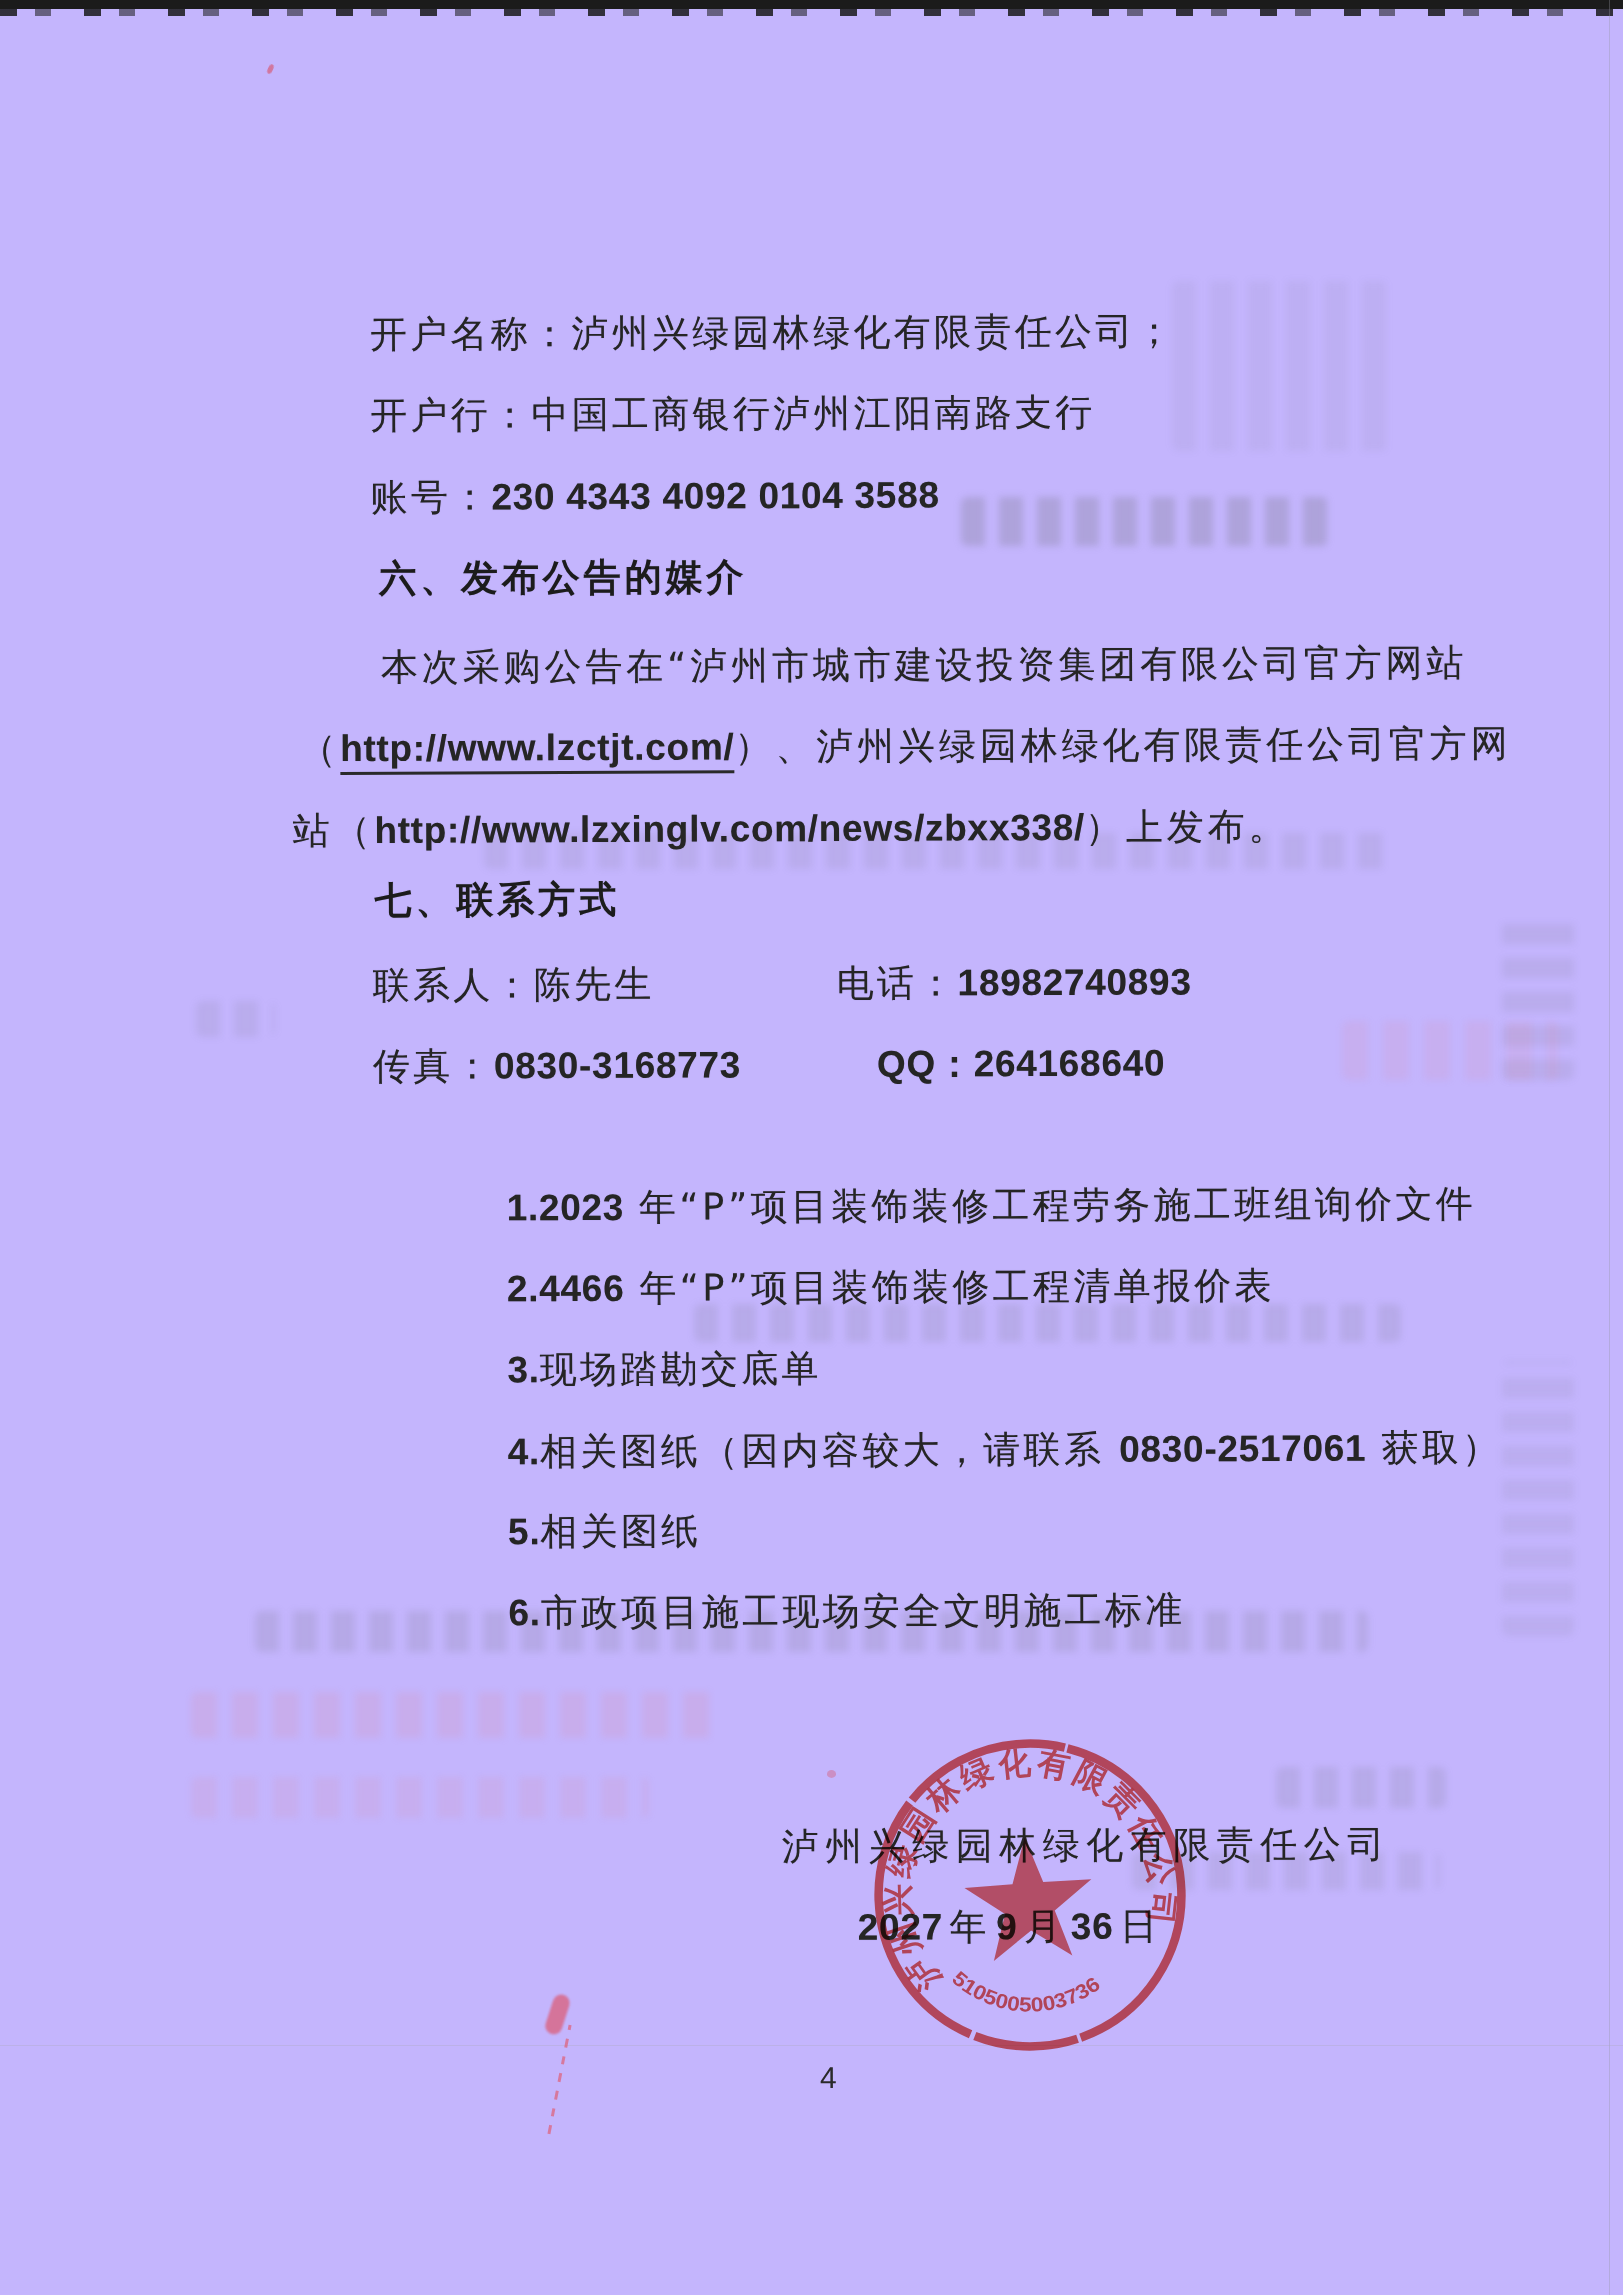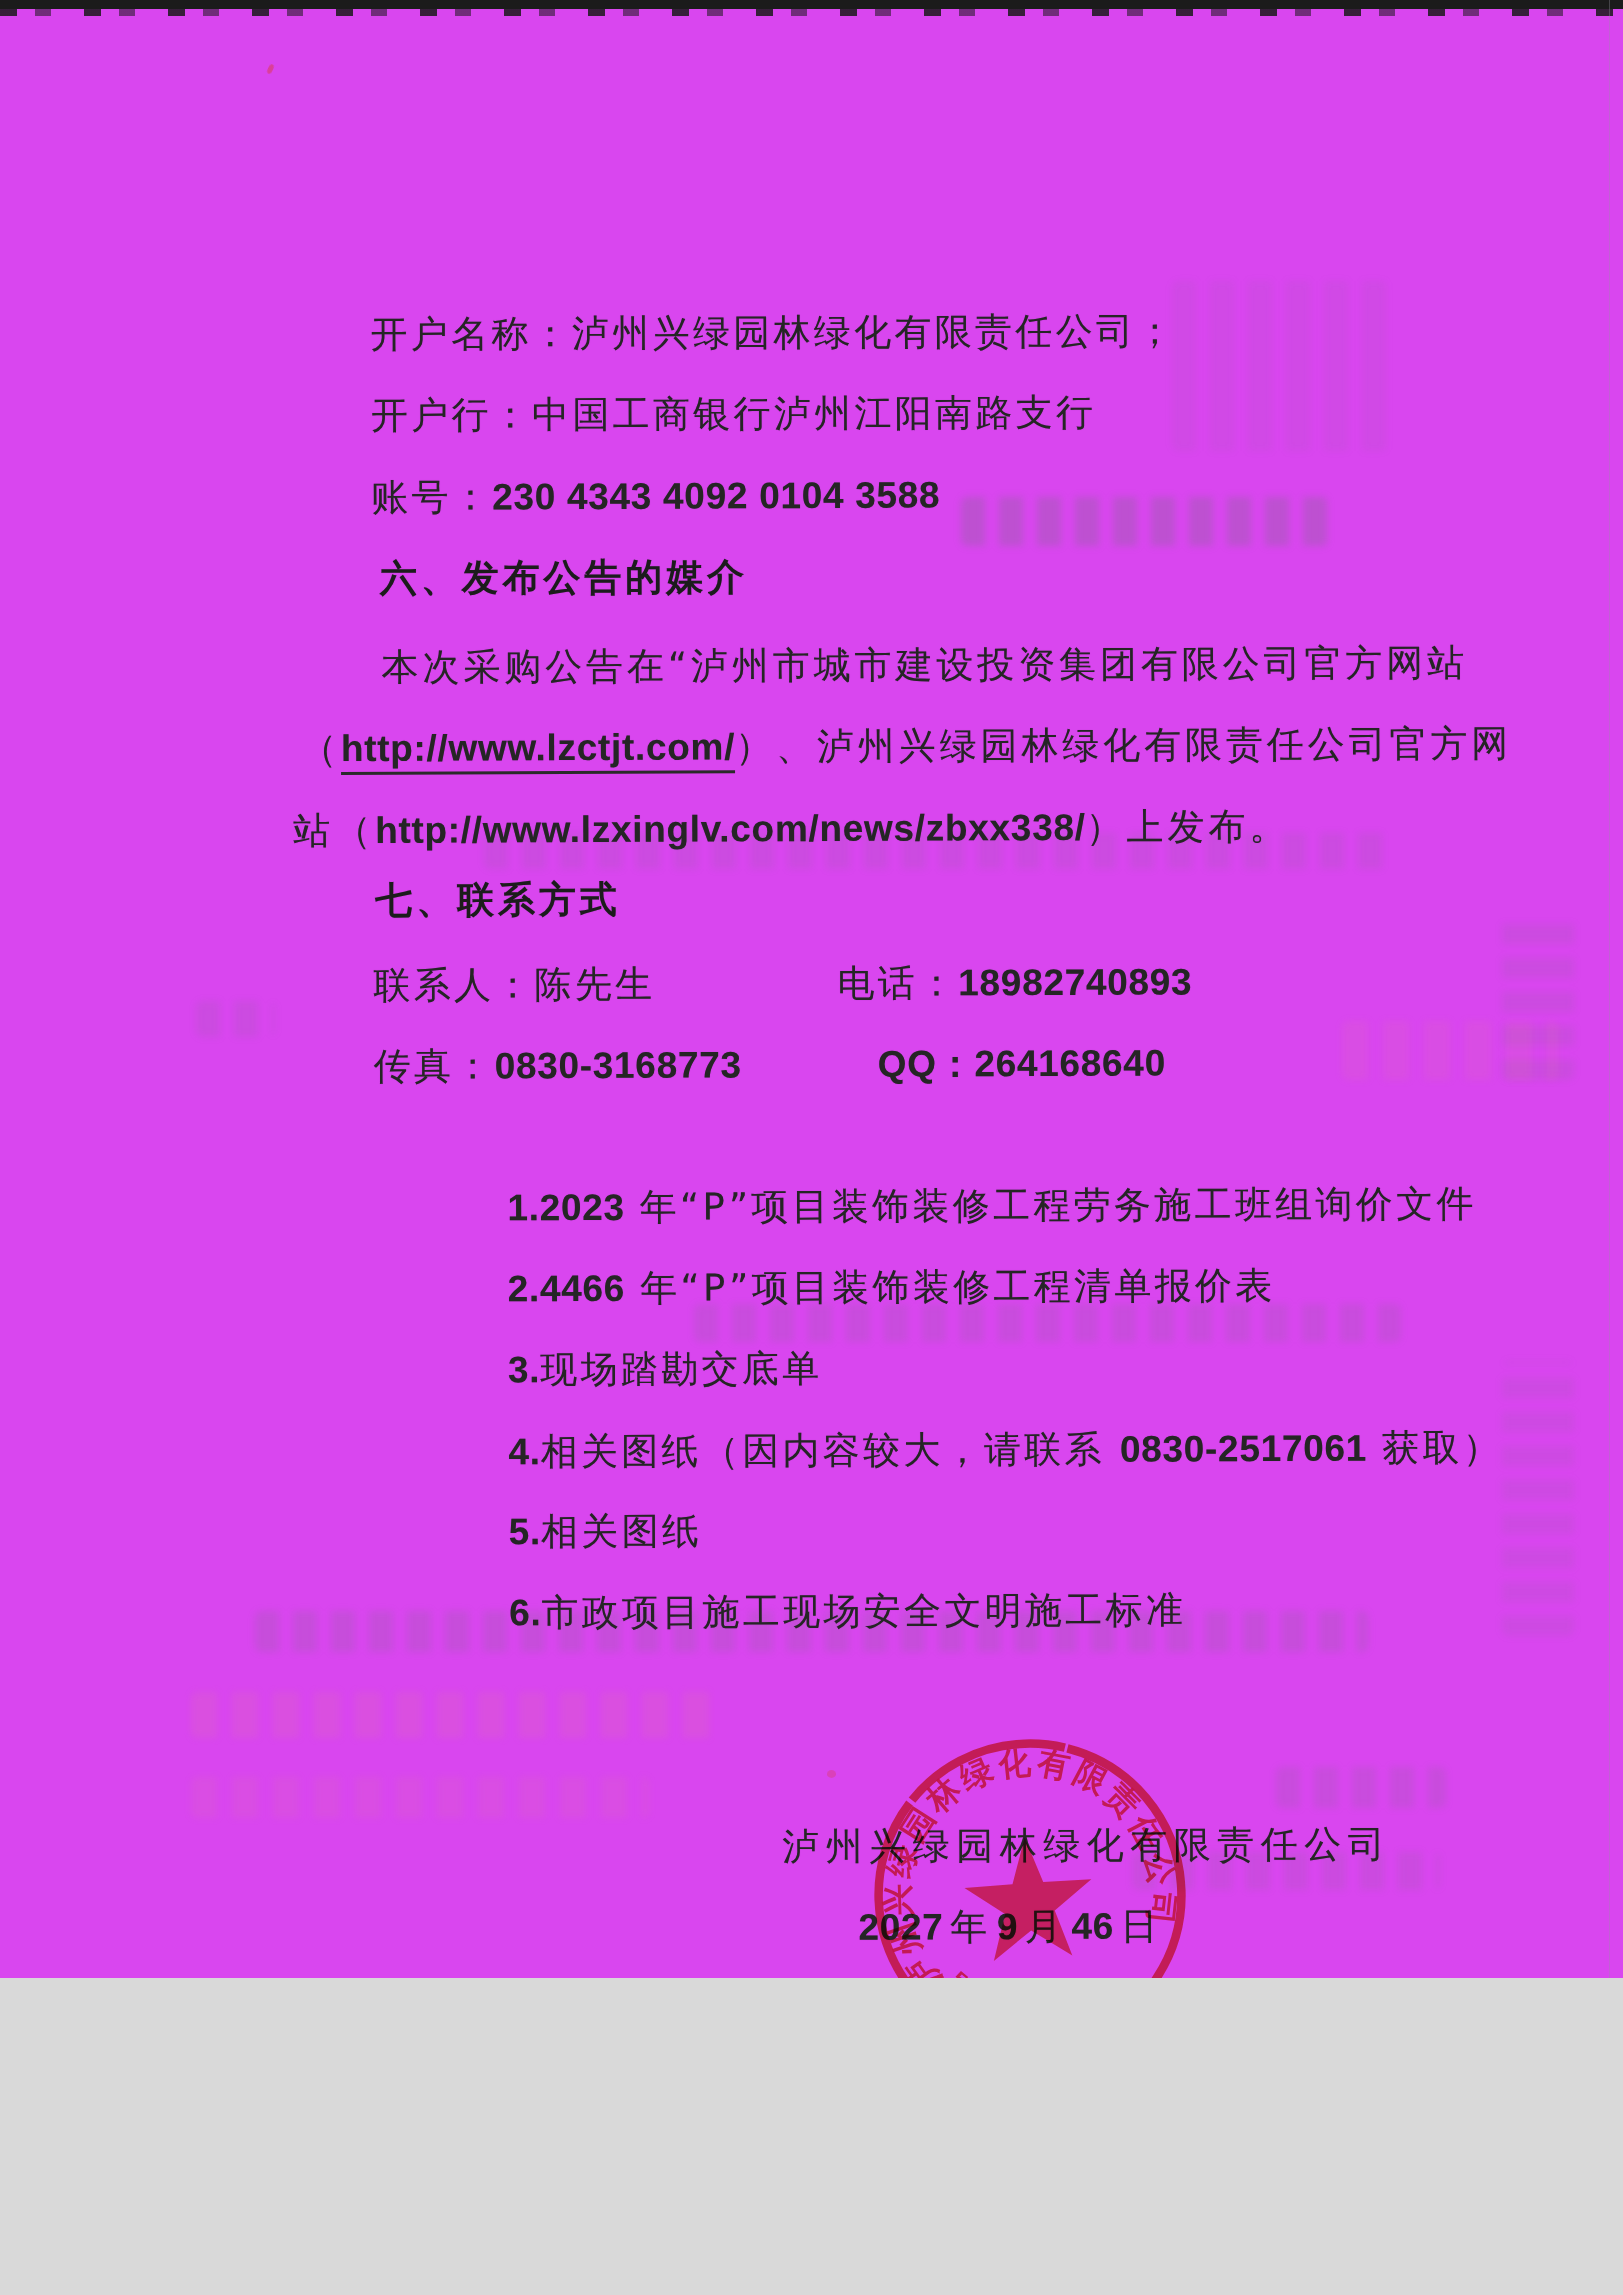--- a/index.html
+++ b/index.html
@@ -1,17 +1,17 @@
 <!DOCTYPE html>
 <html style="font-size:10.5px"><head>
 <meta charset="utf-8">
 <style>
   html,body{margin:0;padding:0;background:#d9d9d9;}
   .page{
-    position:relative;width:1623px;height:1978px;background:#d946ef;overflow:hidden;
+    position:relative;width:1623px;height:2295px;background:#c4b5fd;overflow:hidden;
     font-family:"DejaVu Sans","Liberation Sans",sans-serif;color:#252525;text-align:center;
   }
   .content{position:absolute;left:0;top:0;width:100%;height:100%;transform:rotate(-0.25deg);}
   .line{position:absolute;font-size:37px;line-height:52px;letter-spacing:3.3px;white-space:pre;
         text-shadow:0 0 0.7px rgba(40,40,40,.35);}
   .para{letter-spacing:3.9px;}
   .hd{font-weight:700;color:#1c1c1c;letter-spacing:3.9px;}
   .num{font-family:"Liberation Sans",sans-serif;font-weight:700;letter-spacing:0.7px;}
   .ul{border-bottom:3.9px solid #2a2a2a;padding-bottom:2.6px;}
   .sig{letter-spacing:6.5px;}
@@ -126,21 +126,21 @@
       <span class="num">5.</span><span>相关图纸</span>
     </div>
     <div class="line" style="left:416px;top:1534px">
       <span class="num">6.</span><span>市政项目施工现场安全文明施工标准</span>
     </div>
 
     <div class="line sig" style="left:669px;top:1769px">
       <span>泸州兴绿园林绿化有限责任公司</span>
     </div>
     <div class="line date" style="left:764px;top:1850px">
-      <span class="num">2027</span><span class="cjk">年</span><span class="num">9</span><span class="cjk">月</span><span class="num">46</span><span class="cjk">日</span>
+      <span class="num">2027</span><span class="cjk">年</span><span class="num">9</span><span class="cjk">月</span><span class="num">36</span><span class="cjk">日</span>
     </div>
 
     <div class="pgnum" style="left:816px;top:2061px">
       <span>4</span>
     </div>
   </div>
 
   <svg class="stamp" viewBox="0 0 476 476">
     <defs>
       <path id="arcTop" d="M 96.3 356.9 A 185 185 0 1 1 379.7 356.9" fill="none"></path>

